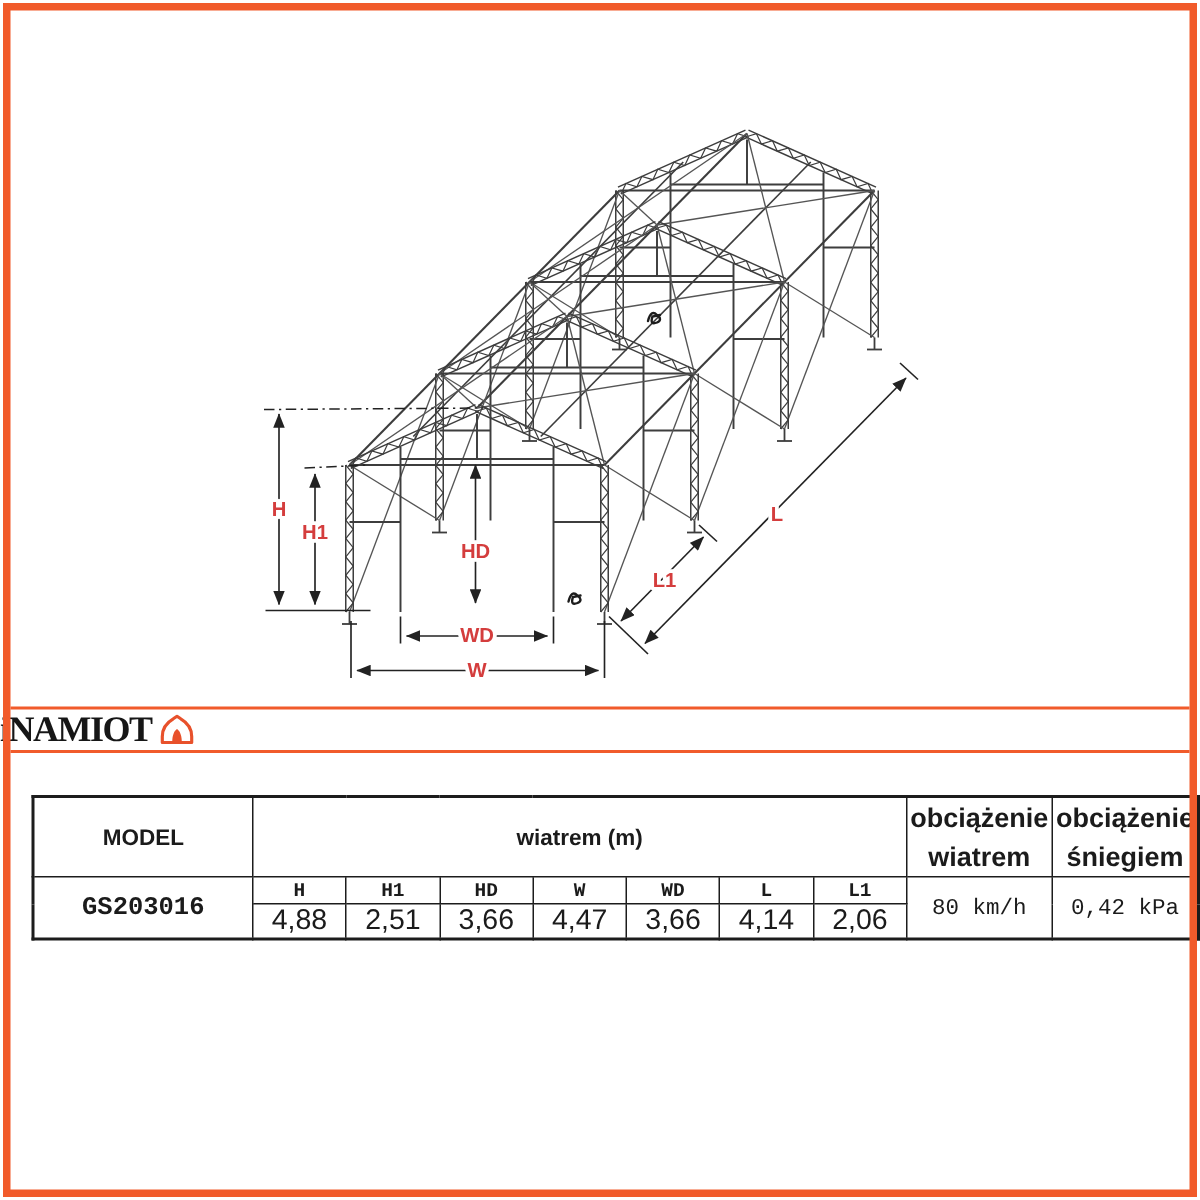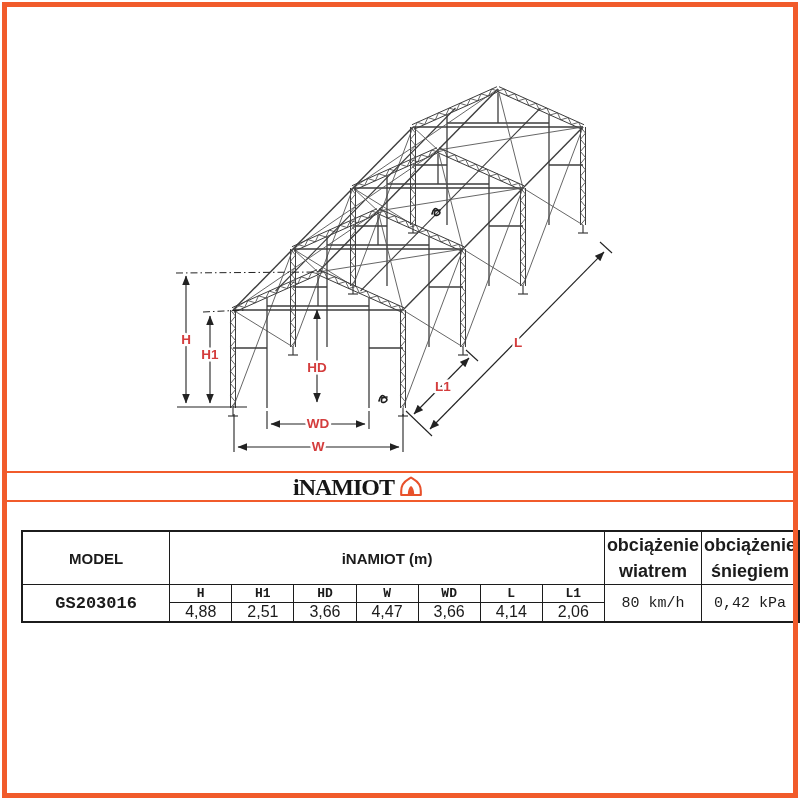--- a/index.html
+++ b/index.html
@@ -20,21 +20,21 @@
     fill:var(--label-red);text-anchor:middle;
     paint-order:stroke;stroke:#ffffff;stroke-width:5px;stroke-linejoin:round;
   }
   .squig{stroke:#1d1d1d;stroke-width:1.6;fill:none;stroke-linecap:round;}
   
   .logo-line{position:absolute;left:7px;right:7px;height:2px;background:var(--accent);}
   #logo-line-top{top:471px;}
   #logo-line-bottom{top:500px;}
   .logo-band{
     position:absolute;left:0;top:473px;width:716px;height:27px;
-    display:flex;align-items:center;justify-content:center;gap:5px;
+    display:flex;align-items:center;justify-content:flex-start;gap:5px;
   }
   .logo-text{
     font-family:"Liberation Serif",serif;font-weight:bold;font-size:24px;
     color:#161616;letter-spacing:-1px;line-height:1;
   }
   .tent-icon{display:block;}
   
   .spec-table{
     position:absolute;left:21px;top:530px;border-collapse:collapse;
     color:#1b1b1b;
@@ -46,21 +46,21 @@
   .spec-table{border:2px solid var(--table-border);}
   .r1 td{height:44px;}
   .r2 td{height:17px;font-family:Liberation Mono, monospace;}
   .r3 td{height:17px;}
   .c-model{width:149px;}
   .c-dim{width:60px;}
   .c-load{width:83px;}
   .hdr{font-weight:bold;font-size:15px;margin-left:48px;}
   .hdr-small{font-weight:bold;font-size:13px;}
   .hdr-load{font-weight:bold;font-size:18px;line-height:1.45;}
-  .val{font-size:16px;}
+  .val{font-size:19px;}
   .val-big{font-weight:bold;font-size:17px;}
   .val-load{font-size:15px;}
 </style>
 </head>
 <body>
 
 <div class="frame-border"></div>
 
 <svg id="diagram" viewBox="0 0 800 470">
   <defs>
@@ -240,21 +240,21 @@
     <path d="M2.2,19 L2.2,15 C2.2,9.5 5.5,5.5 9.5,3.2 L12,1.5 L14.5,3.2 C18.5,5.5 21.8,9.5 21.8,15 L21.8,19 Z" fill="none" stroke="#e8512b" stroke-width="2.1" stroke-linejoin="round"></path>
     <path d="M8.8,19 C8.8,13.8 10.3,11 12,10 C13.7,11 15.2,13.8 15.2,19 Z" fill="#e8512b"></path>
   </svg>
 </div>
 <div class="logo-line" id="logo-line-bottom"></div>
 
 <table class="spec-table">
   <tbody>
       <tr class="r1">
     <td class="c-model hdr">MODEL</td>
-    <td class="hdr" colspan="7">iNAMIOT (m)</td>
+    <td class="hdr" colspan="7">wiatrem (m)</td>
     <td class="c-load hdr-load">obciążenie wiatrem</td>
     <td class="c-load hdr-load">obciążenie śniegiem</td>
   </tr>
   <tr class="r2">
     <td class="val-big" rowspan="2">GS203016</td>
     <td class="c-dim hdr-small">H</td>
     <td class="c-dim hdr-small">H1</td>
     <td class="c-dim hdr-small">HD</td>
     <td class="c-dim hdr-small">W</td>
     <td class="c-dim hdr-small">WD</td>

